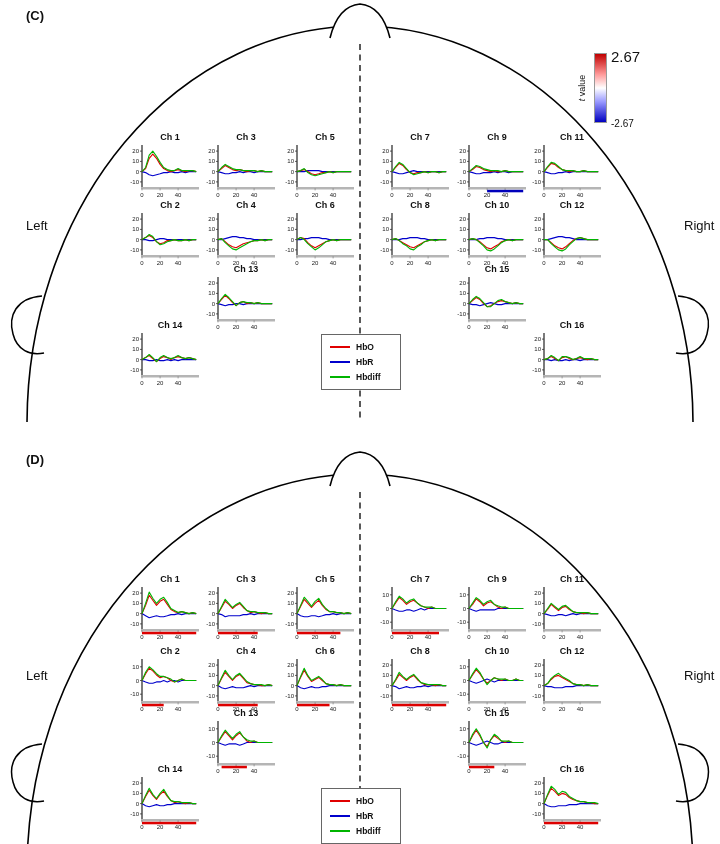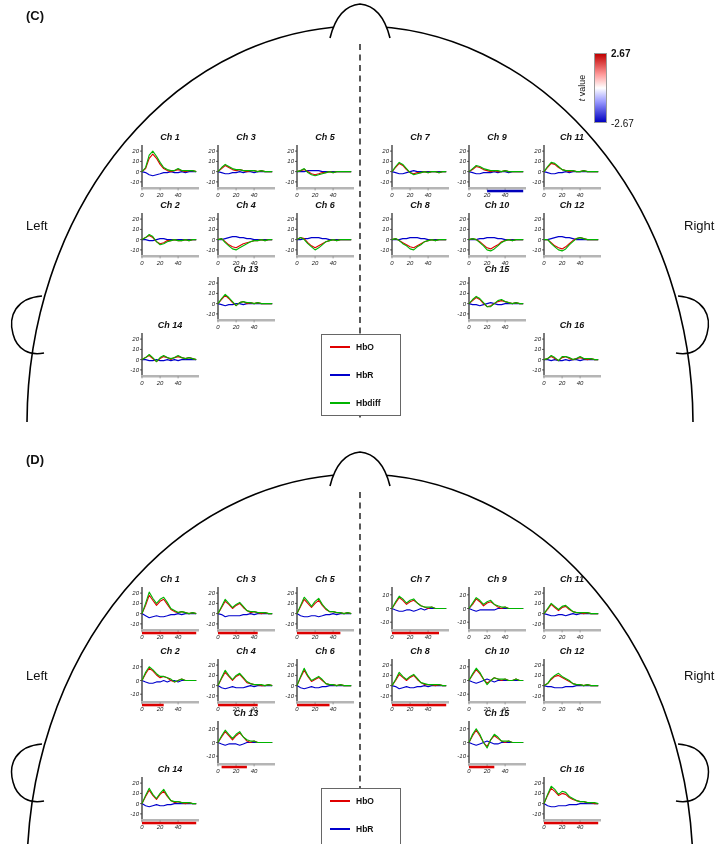--- a/index.html
+++ b/index.html
@@ -9,29 +9,29 @@
   #panel-C { top: 0; } #panel-D { top: 422px; }
   .head-svg { position: absolute; left: 0; top: 0; }
   .panel-label { position: absolute; left: 26px; font-size: 13px; font-weight: 600; }
   #panel-C .panel-label { top: 8px; } #panel-D .panel-label { top: 30px; }
   .side-label { position: absolute; font-size: 13px; }
   .side-label.left { left: 26px; } .side-label.right { left: 684px; }
   #panel-C .side-label { top: 218px; } #panel-D .side-label { top: 246px; }
   .colorbar { position: absolute; left: 572px; width: 66px; height: 98px; }
   #panel-C .colorbar { top: 40px; } #panel-D .colorbar { top: 64px; }
   .cb-bar { position: absolute; left: 22px; top: 13px; width: 13px; height: 70px; border: 1px solid #999; }
-  .cb-max { position: absolute; left: 39px; top: 8px; font-size: 10px; font-weight: bold; }
+  .cb-max { position: absolute; left: 39px; top: 8px; font-size: 15px; }
   .cb-min { position: absolute; left: 39px; top: 78px; font-size: 10px; }
   .cb-title { position: absolute; left: -20px; top: 43px; width: 60px; text-align: center; font-size: 9px; transform: rotate(-90deg); }
   .cb-title .it { font-style: italic; }
   .charts { position: absolute; left: 0; top: 0; width: 720px; height: 422px; }
-  .mini { position: absolute; width: 72px; font-style: italic; }
+  .mini { position: absolute; width: 72px; }
   .mini-title { margin-left: 14px; width: 56px; text-align: center; font-size: 9px; font-weight: bold; height: 11px; line-height: 11px; white-space: nowrap; }
   .mini svg { display: block; }
-  .legend { position: absolute; left: 321px; width: 80px; background: #fff; border: 1px solid #666; padding: 7px 8px; display: flex; flex-direction: column; gap: 18px; }
+  .legend { position: absolute; left: 321px; width: 80px; background: #fff; border: 1px solid #666; padding: 7px 8px; display: flex; flex-direction: column; gap: 5px; }
   #panel-C .legend { top: 334px; } #panel-D .legend { top: 366px; }
   .legend-row { display: flex; align-items: center; gap: 6px; }
   .legend-line { display: inline-block; width: 20px; height: 2px; background: #000; flex: 0 0 auto; }
   .legend-label { font-size: 8.5px; font-weight: bold; }
 </style>
 </head>
 <body>
 
 <div id="figure">
 

